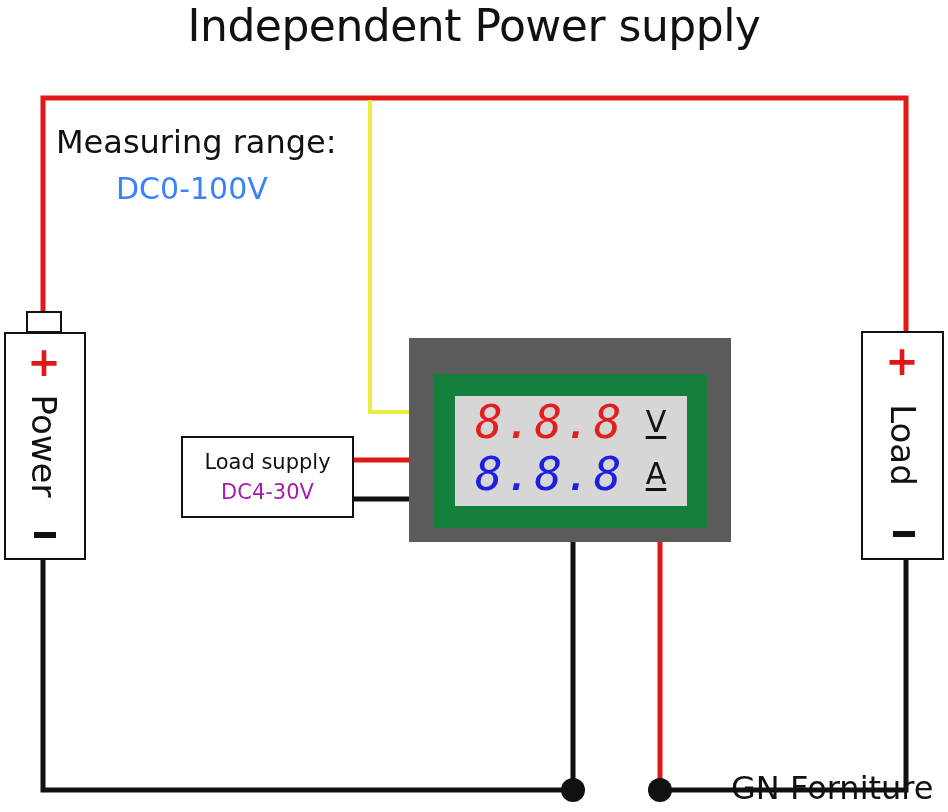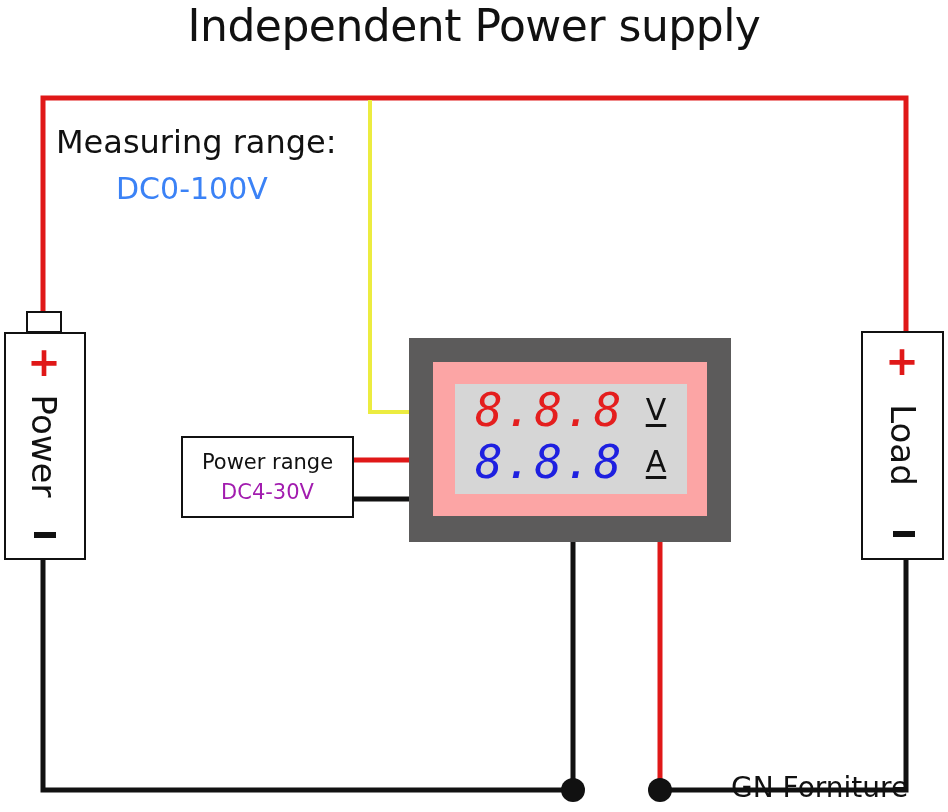--- a/index.html
+++ b/index.html
@@ -12,29 +12,29 @@
   .batt-cap { left: 26px; top: 311px; width: 36px; height: 22px; }
   .power-box { left: 4px; top: 332px; width: 82px; height: 228px; }
   .load-box { left: 861px; top: 331px; width: 83px; height: 229px; }
   .plus { position: absolute; color: #e01818; font-size: 40px; font-weight: bold; line-height: 40px; text-align: center; width: 80px; }
   .minus { position: absolute; width: 22px; height: 6px; background: #111; }
   .vtext { position: absolute; font-size: 34px; color: #111; transform: rotate(90deg); transform-origin: center center; white-space: nowrap; text-align: center; width: 160px; line-height: 40px; }
   .ps-box { left: 181px; top: 436px; width: 173px; height: 82px; }
   .ps-label { position: absolute; left: 0; top: 10px; width: 100%; text-align: center; font-size: 21px; color: #111; line-height: 28px; }
   .ps-value { position: absolute; left: 0; top: 40px; width: 100%; text-align: center; font-size: 21px; color: #a21caf; line-height: 28px; }
   .meter-outer { position: absolute; left: 409px; top: 338px; width: 322px; height: 204px; background: #5c5b5b; }
-  .meter-inner { position: absolute; left: 24px; top: 24px; width: 274px; height: 154px; background: #fca5a5; }
+  .meter-inner { position: absolute; left: 24px; top: 36px; width: 274px; height: 154px; background: #15803d; }
   .meter-screen { position: absolute; left: 22px; top: 22px; width: 232px; height: 110px; background: #d6d6d6; }
   .seg-row { position: absolute; left: 20px; width: 150px; height: 48px; font-family: "DejaVu Sans Mono", monospace; font-style: italic; font-size: 46px; line-height: 48px; letter-spacing: 2px; }
   .seg-red { top: 2px; color: #e41e1e; }
   .seg-blue { top: 54px; color: #1e20e0; }
   .unit { position: absolute; left: 186px; width: 30px; text-align: center; font-size: 30px; color: #111; text-decoration: underline; text-decoration-thickness: 3px; text-underline-offset: 4px; line-height: 40px; }
   .unit-v { top: 6px; }
   .unit-a { top: 58px; }
-  .watermark { position: absolute; left: 731px; top: 770px; font-size: 28px; color: #111; line-height: 36px; white-space: nowrap; }
+  .watermark { position: absolute; left: 731px; top: 770px; font-size: 32px; color: #111; line-height: 36px; white-space: nowrap; }
 </style>
 </head>
 <body>
 
 <svg class="diagram" viewBox="0 0 948 812">
 
   <polyline points="43,311 43,98 906,98 906,331" fill="none" stroke="#e01818" stroke-width="5"></polyline>
 
   <polyline points="370,100 370,412 409,412" fill="none" stroke="#ecec40" stroke-width="4"></polyline>
 
@@ -63,21 +63,21 @@
   <div class="minus" style="left:28px; top:198px;"></div>
 </div>
 
 <div class="box load-box">
   <div class="plus" style="left:-1px; top:8px;">+</div>
   <div class="vtext" style="left:-40px; top:92px;">Load</div>
   <div class="minus" style="left:30px; top:198px;"></div>
 </div>
 
 <div class="box ps-box">
-  <div class="ps-label">Power range</div>
+  <div class="ps-label">Load supply</div>
   <div class="ps-value">DC4-30V</div>
 </div>
 
 <div class="meter-outer">
   <div class="meter-inner">
     <div class="meter-screen">
       <div class="seg-row seg-red">8.8.8</div>
       <div class="unit unit-v">V</div>
       <div class="seg-row seg-blue">8.8.8</div>
       <div class="unit unit-a">A</div>

